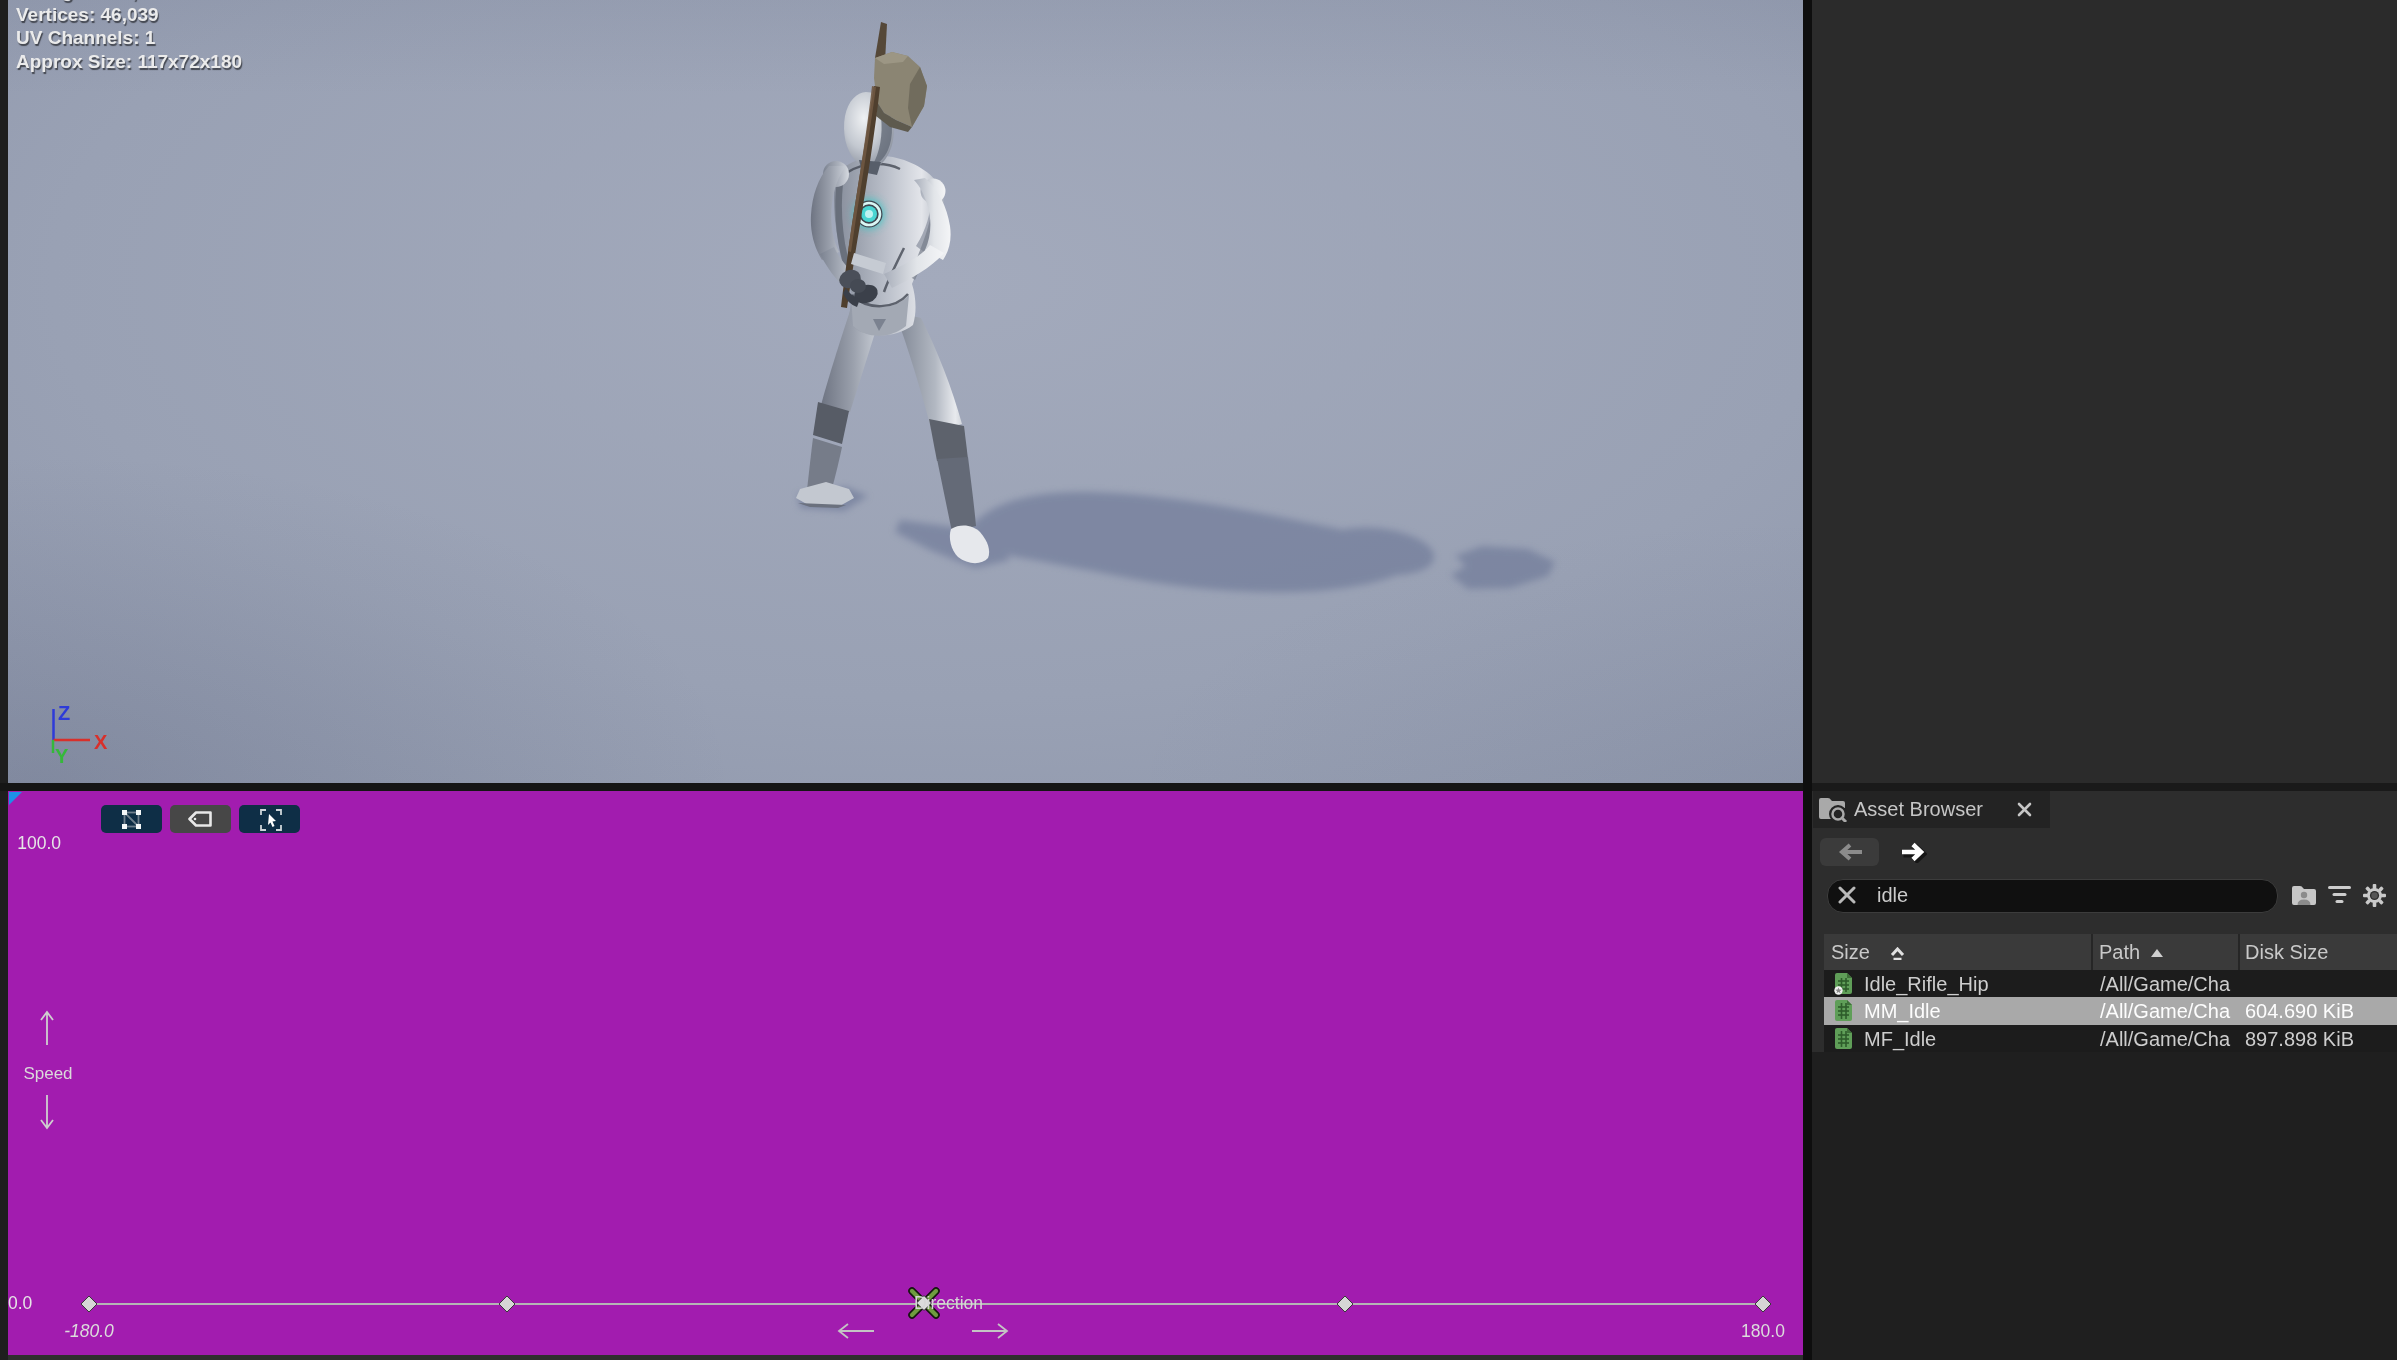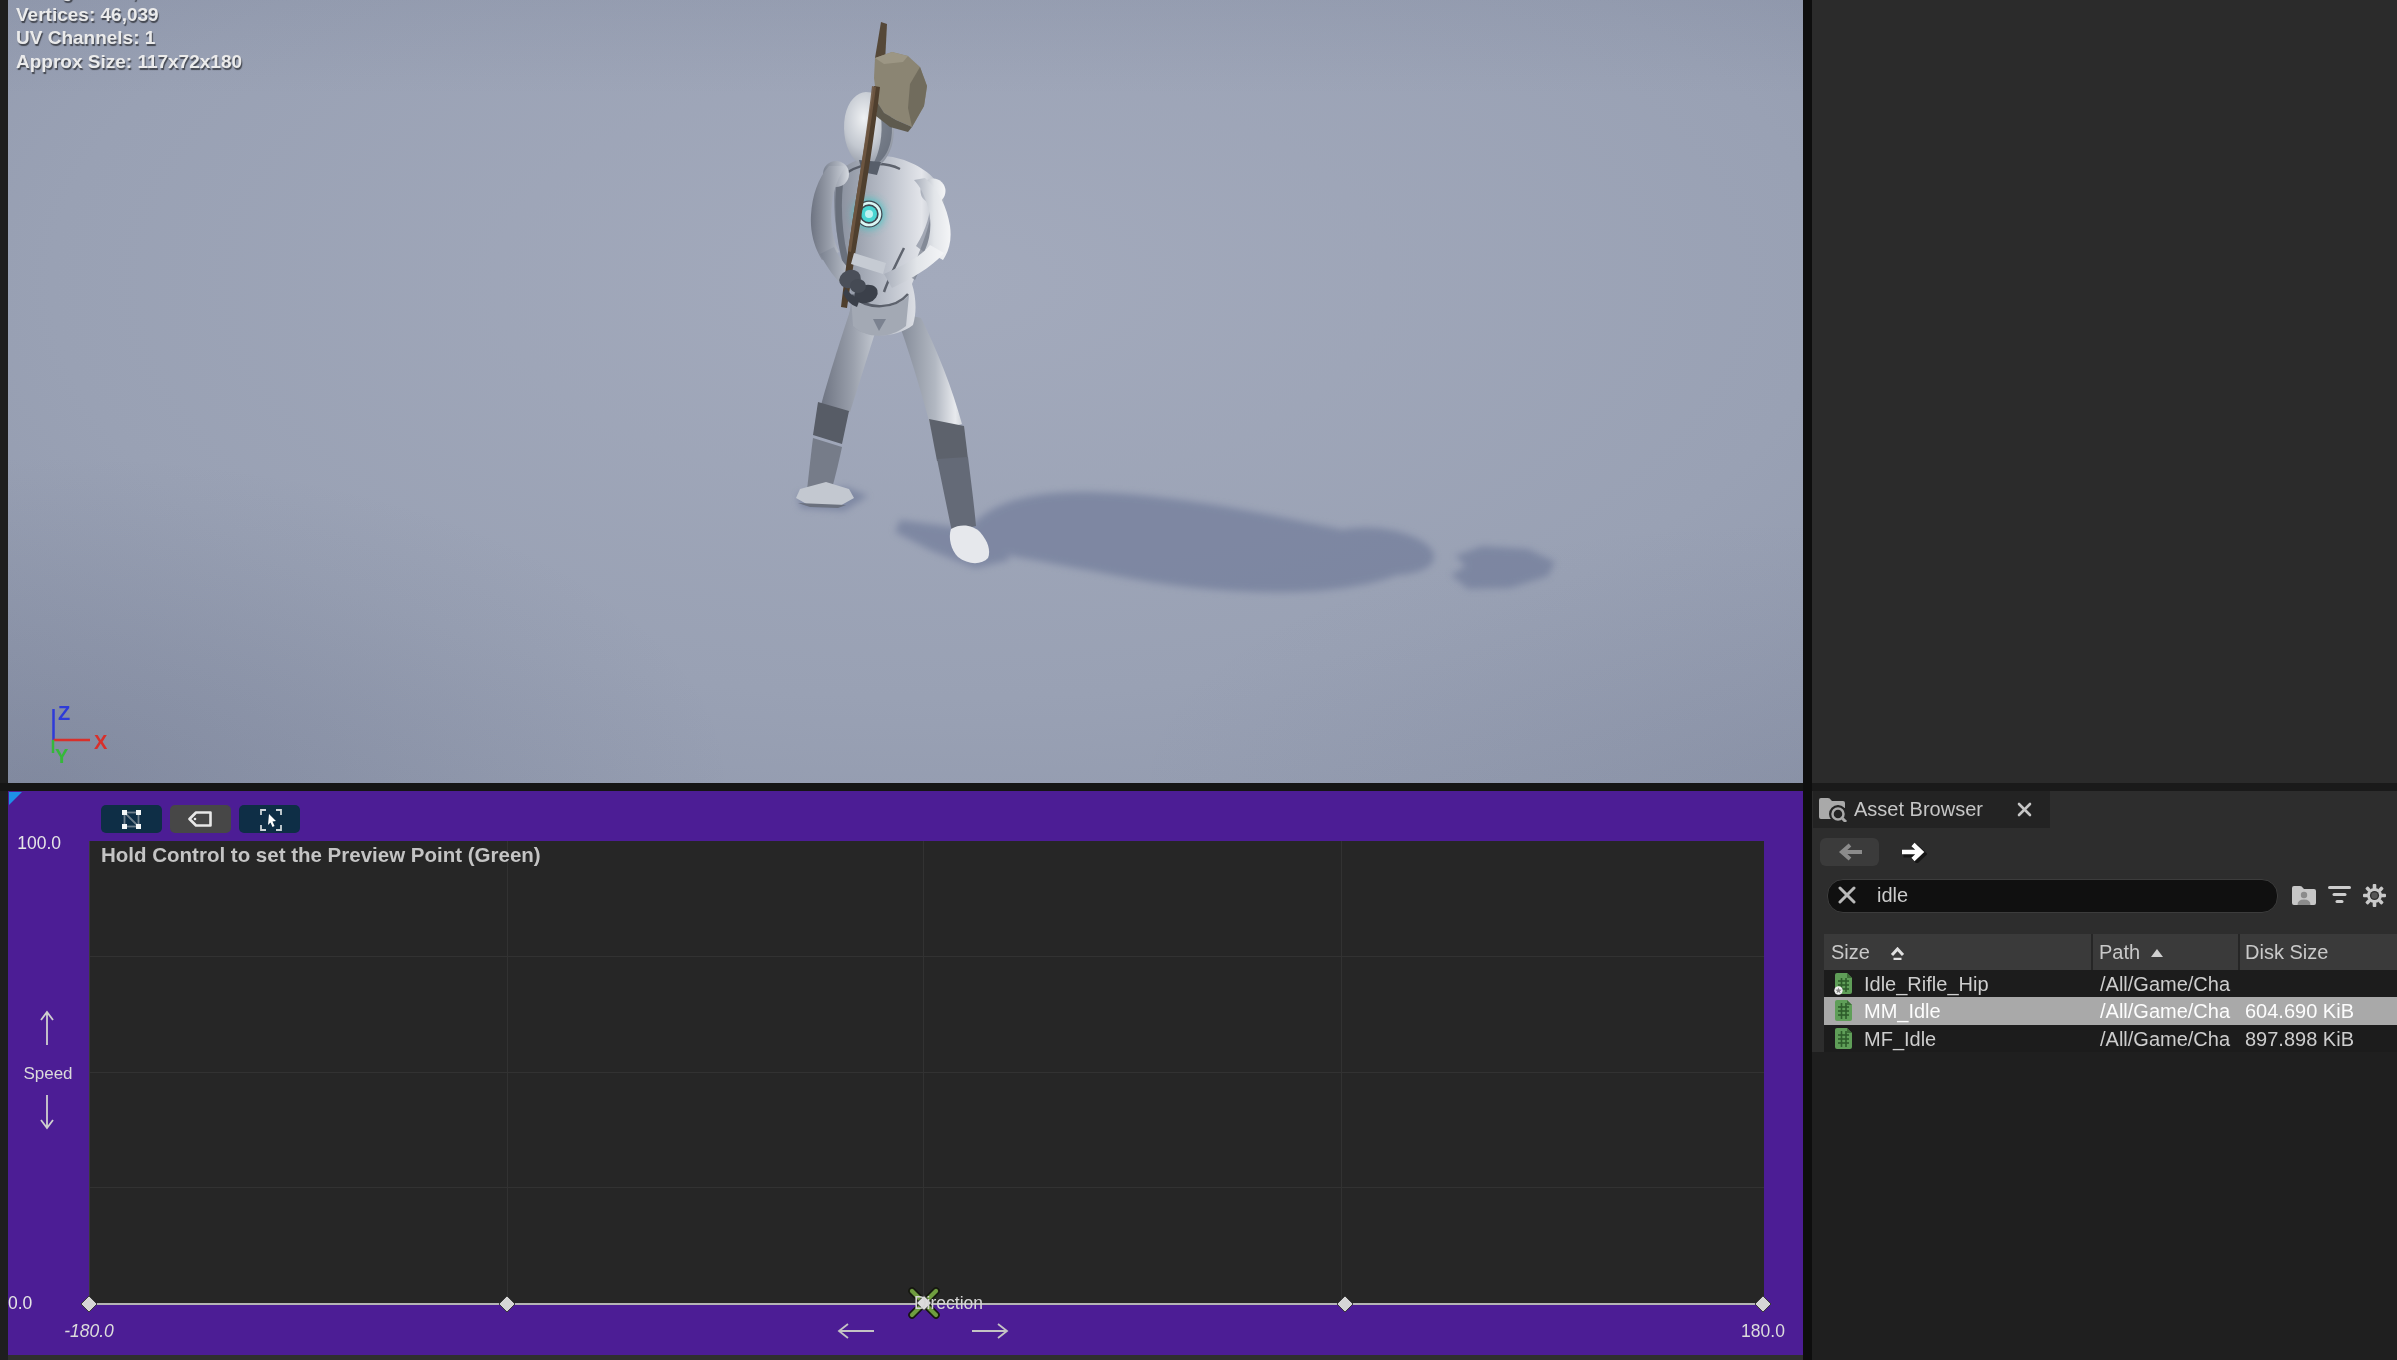--- a/index.html
+++ b/index.html
@@ -140,21 +140,21 @@
     <text x="56" y="59" fill="#d8302b" font-size="20" font-weight="bold" font-family="Liberation Sans">X</text>
     <text x="17" y="73" fill="#35b83a" font-size="20" font-weight="bold" font-family="Liberation Sans">Y</text>
   </svg>
 </div>
 
 <div class="abs" style="left:0;top:0;width:8px;height:1360px;background:#1e1e1e;"></div>
 <div class="abs" style="left:0;top:783px;width:1803px;height:8px;background:#151515;"></div>
 <div class="abs" style="left:1803px;top:0;width:9px;height:1360px;background:#0e0e0e;"></div>
 <div class="abs" style="left:1812px;top:783px;width:585px;height:8px;background:#1a1a1a;"></div>
 
-<div class="abs" id="blendpanel" style="left:8px;top:791px;width:1795px;height:569px;background:#4c1d95;overflow:hidden;">
+<div class="abs" id="blendpanel" style="left:8px;top:791px;width:1795px;height:569px;background:#a21caf;overflow:hidden;">
 
   <svg class="abs" style="left:1px;top:1px" width="13" height="13">
       <polygon points="0,0 13,0 0,13" fill="#1d90e8"></polygon>
     </svg>
 
   <div class="abs" style="left:93px;top:14px;width:61px;height:28px;background:#0e2e46;border-radius:5px;"></div>
   <div class="abs" style="left:162px;top:14px;width:61px;height:28px;background:#474747;border-radius:5px;"></div>
   <div class="abs" style="left:231px;top:14px;width:61px;height:28px;background:#0e2e46;border-radius:5px;"></div>
   <svg class="abs" style="left:113px;top:18px" width="21" height="21" viewBox="0 0 21 21">
     <g stroke="#6e7f8c" stroke-width="1.8">
@@ -188,30 +188,20 @@
   <div class="abs" style="left:0px;top:42px;width:53px;text-align:right;font-size:17.5px;color:#e6e6e6;">100.0</div>
   <div class="abs" style="left:0px;top:502px;width:53px;text-align:left;font-size:17.5px;color:#e6e6e6;">0.0</div>
   <div class="abs" style="left:5px;top:273px;width:70px;text-align:center;font-size:17px;color:#dadada;">Speed</div>
   <svg class="abs" style="left:30px;top:218px" width="18" height="36">
       <path d="M9 36 L9 4 M3 11 L9 3 L15 11" stroke="#cfcfcf" stroke-width="1.8" fill="none"></path>
     </svg>
   <svg class="abs" style="left:30px;top:304px" width="18" height="36">
       <path d="M9 0 L9 32 M3 25 L9 33 L15 25" stroke="#cfcfcf" stroke-width="1.8" fill="none"></path>
     </svg>
 
-  <div class="abs" style="left:81px;top:50px;width:1674px;height:463px;background:#262626;border-left:1px solid #3a3a3a;">
-
-    <div class="abs" style="left:417px;top:0;width:1px;height:463px;background:#323232;"></div>
-    <div class="abs" style="left:833px;top:0;width:1px;height:463px;background:#323232;"></div>
-    <div class="abs" style="left:1251px;top:0;width:1px;height:463px;background:#323232;"></div>
-    <div class="abs" style="left:0;top:115px;width:1674px;height:1px;background:#323232;"></div>
-    <div class="abs" style="left:0;top:231px;width:1674px;height:1px;background:#323232;"></div>
-    <div class="abs" style="left:0;top:346px;width:1674px;height:1px;background:#323232;"></div>
-    <div class="abs" style="left:11px;top:2px;font-size:20.5px;font-weight:bold;color:#c4c4c4;">Hold Control to set the Preview Point (Green)</div>
-  </div>
 
   <div class="abs" style="left:81px;top:512px;width:1675px;height:1.5px;background:#b5b5b5;"></div>
 
   <svg class="abs" style="left:72px;top:504px" width="18" height="18">
       <polygon points="9,1 17,9 9,17 1,9" fill="#d6d6d6" stroke="#3a3a3a" stroke-width="1"></polygon>
     </svg>
   <svg class="abs" style="left:490px;top:504px" width="18" height="18">
       <polygon points="9,1 17,9 9,17 1,9" fill="#d6d6d6" stroke="#3a3a3a" stroke-width="1"></polygon>
     </svg>
   <svg class="abs" style="left:1328px;top:504px" width="18" height="18">

